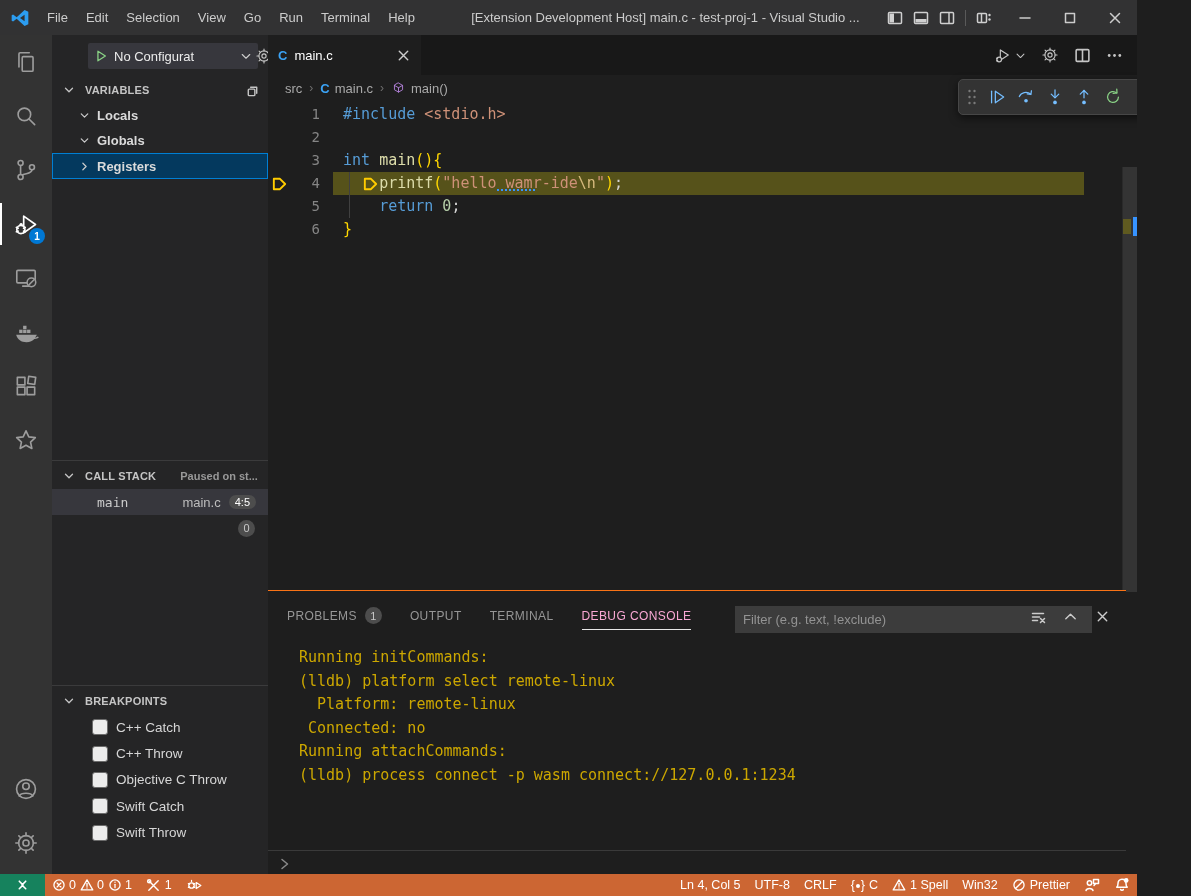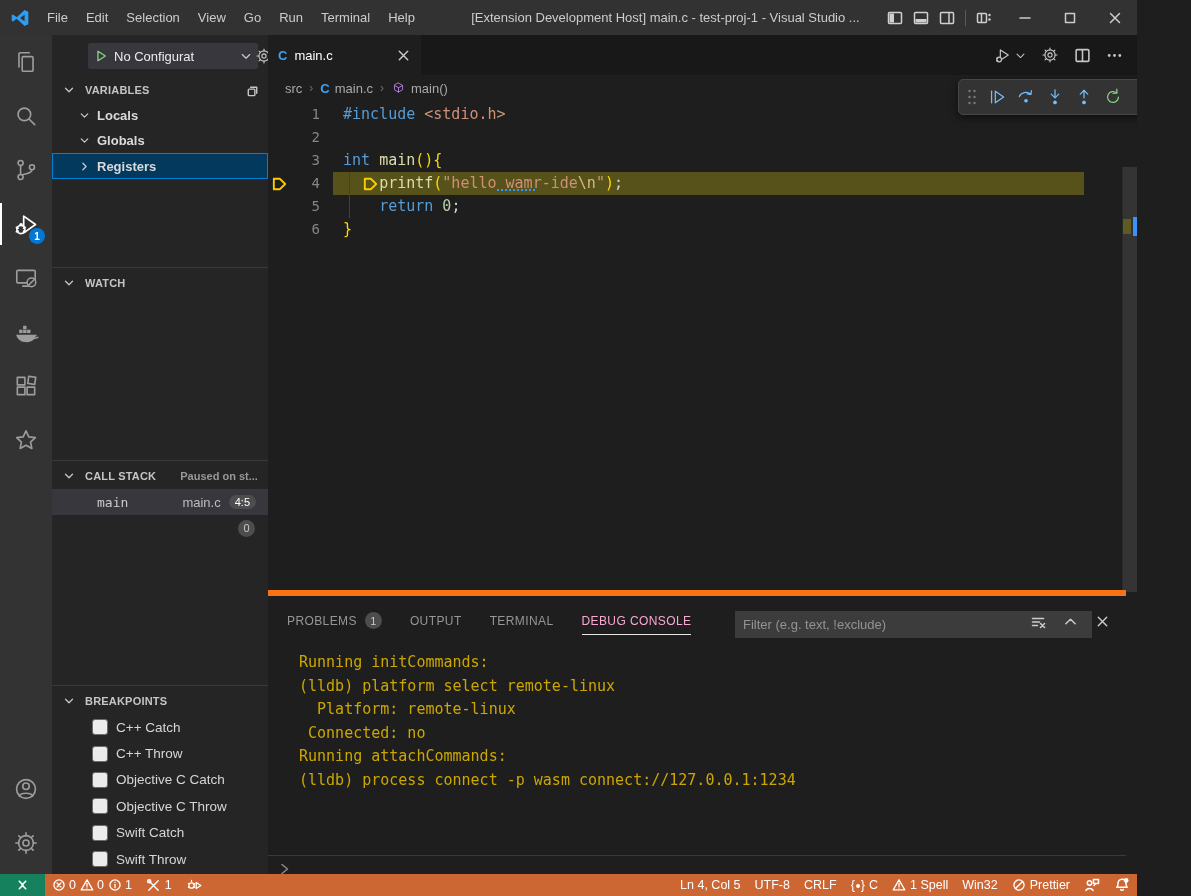--- a/index.html
+++ b/index.html
@@ -78,21 +78,21 @@
   .overview{position:absolute;right:0;top:66px;width:14px;height:489px;background:#343434;border-left:1px solid #2a2a2a}
   .ov-line{position:absolute;left:0;top:52px;width:8px;height:15px;background:#5f5a20}
   .ov-info{position:absolute;right:0;top:50px;width:4px;height:19px;background:var(--squiggle)}
 
   .float-toolbar{position:absolute;top:44px;left:690px;width:226px;height:34px;background:#333333;border:1px solid #474747;border-radius:5px;
                  display:flex;align-items:center;padding:0 4px;gap:2px;box-shadow:0 3px 9px rgba(0,0,0,.55);z-index:6}
   .ft-btn{width:27px;height:26px;display:flex;align-items:center;justify-content:center;border-radius:4px}
   .blue{color:#75BEFF}.green{color:#89D185}.red{color:#F48771}.gray{color:#C5C5C5}
 
   
-  .panel{position:absolute;top:555px;left:0;right:11px;height:284px;background:#1E1E1E;border-top:6px solid #f97316}
+  .panel{position:absolute;top:555px;left:0;right:11px;height:284px;background:#1E1E1E;border-top:1px solid #f97316}
   .panel-header{position:relative;height:50px}
   .ptabs{display:flex;gap:28px;margin-left:19px;padding-top:16px}
   .ptab{font-size:12px;color:#969696;letter-spacing:.4px;padding-bottom:5px;display:flex;gap:8px;align-items:center;border-bottom:1px solid transparent}
   .ptab.active{color:#f9a8d4;border-bottom-color:#E7E7E7}
   .pfilter{position:absolute;left:467px;top:15px;width:341px;height:27px;background:#3C3C3C;border:none;outline:none;color:#CCCCCC;font-size:13px;padding:0 8px;font-family:"Liberation Sans",sans-serif}
   .pfilter::placeholder{color:#939393}
   .picons{position:absolute;right:16px;top:18px;display:flex;gap:17px;color:#CCCCCC}
   .pcontent{position:absolute;top:55px;left:0;right:14px;height:204px;overflow:hidden}
   .console-line{font:15px/23.5px "DejaVu Sans Mono",monospace;color:var(--console-text);white-space:pre;padding-left:31px}
   .repl{position:absolute;left:0;right:0;top:259px;height:25px;border-top:1px solid #3a3a3a;display:flex;align-items:center;padding-left:9px;color:#8a8a8a}
@@ -331,30 +331,20 @@
       <div class="tree-row row-selected" style="height:26px">
         <span>
             <svg width="13" height="13" viewBox="0 0 16 16">
               <polyline class="ic" points="6,4 10,8 6,12"></polyline>
             </svg>
           </span>
         <span class="tree-label">Registers</span>
       </div>
     </div>
 
-    <div class="section sec-div" style="top:232px;height:193px">
-      <div class="sec-header">
-        <span>
-            <svg width="14" height="14" viewBox="0 0 16 16">
-              <polyline class="ic" points="4,6 8,10 12,6"></polyline>
-            </svg>
-          </span>
-        <span class="sec-title">WATCH</span>
-      </div>
-    </div>
 
     <div class="section sec-div" style="top:425px;height:225px">
       <div class="sec-header">
         <span>
             <svg width="14" height="14" viewBox="0 0 16 16">
               <polyline class="ic" points="4,6 8,10 12,6"></polyline>
             </svg>
           </span>
         <span class="sec-title">CALL STACK</span>
         <span class="sec-desc">Paused on st...</span>
@@ -379,24 +369,20 @@
         <span class="sec-title">BREAKPOINTS</span>
       </div>
       <div id="bp-rows">
           <div class="bp-row">
             <span class="bp-check"></span>
             <span class="bp-label">C++ Catch</span>
           </div>
           <div class="bp-row">
             <span class="bp-check"></span>
             <span class="bp-label">C++ Throw</span>
-          </div>
-          <div class="bp-row">
-            <span class="bp-check"></span>
-            <span class="bp-label">Objective C Catch</span>
           </div>
           <div class="bp-row">
             <span class="bp-check"></span>
             <span class="bp-label">Objective C Throw</span>
           </div>
           <div class="bp-row">
             <span class="bp-check"></span>
             <span class="bp-label">Swift Catch</span>
           </div>
           <div class="bp-row">

